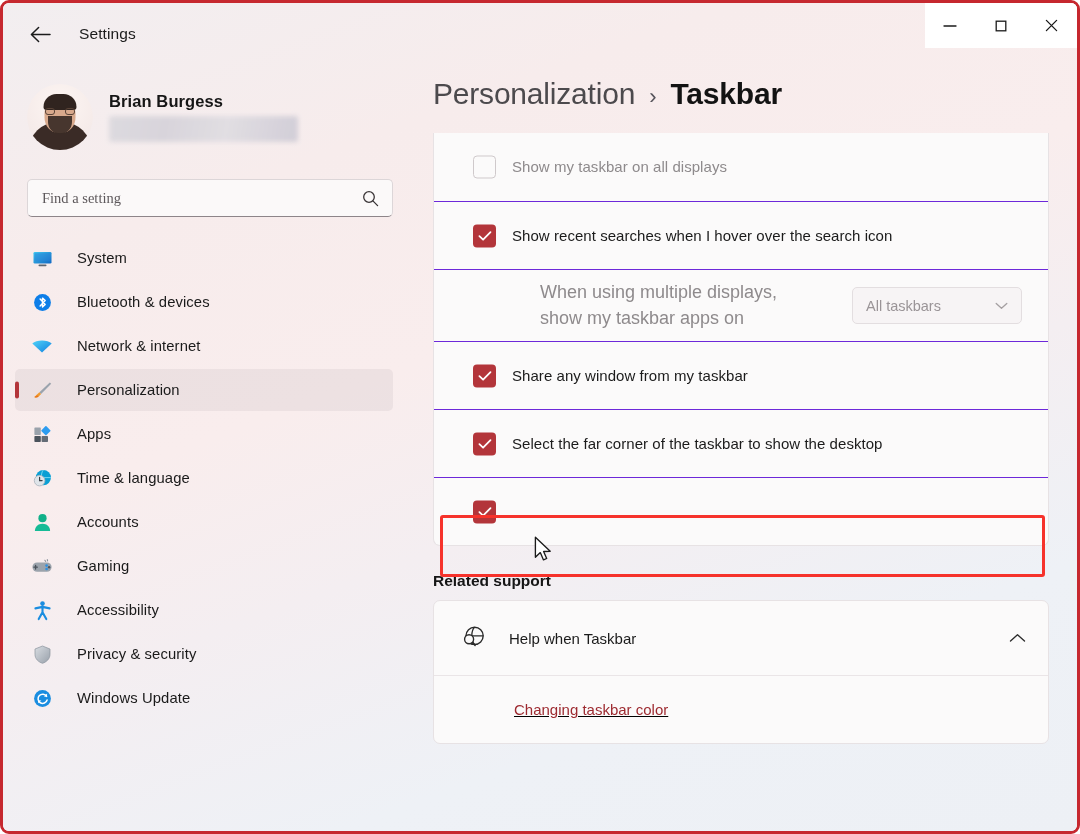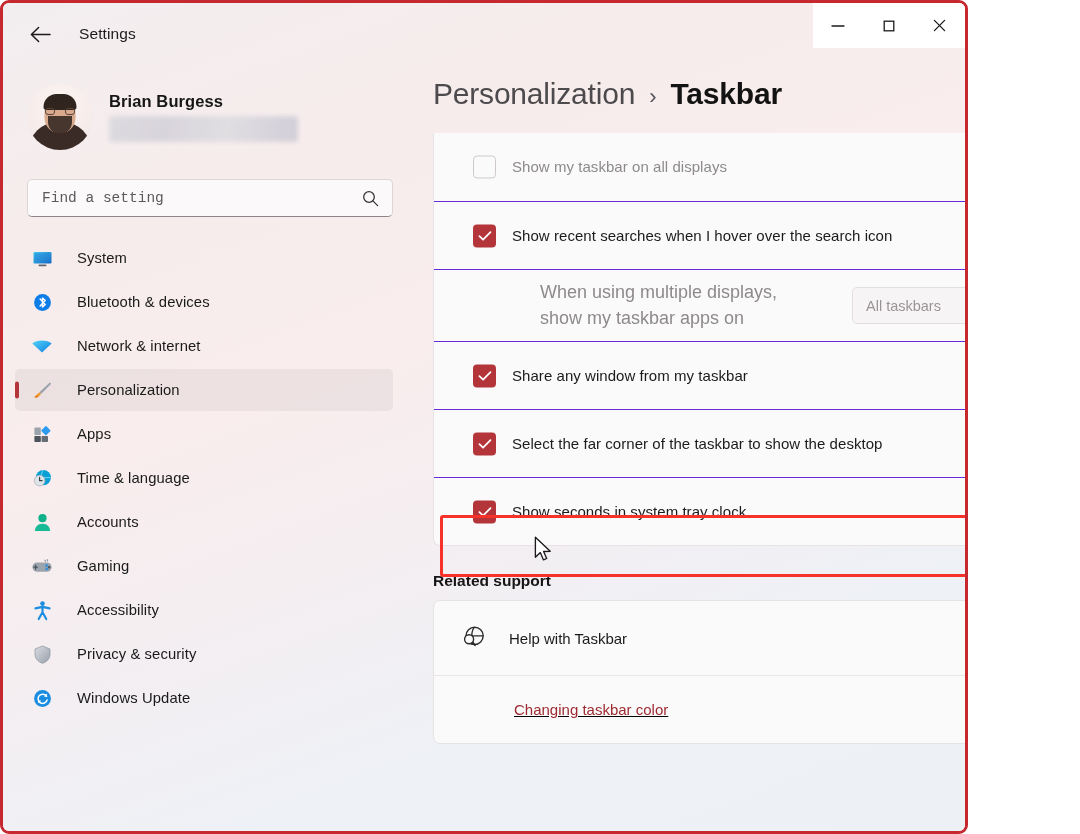--- a/index.html
+++ b/index.html
@@ -7,21 +7,21 @@
   html, body {
     width: 1080px;
     height: 834px;
     overflow: hidden;
     font-family: "Liberation Sans", sans-serif;
   }
 
   
   #app-window {
     position: relative;
-    width: 968px;
+    width: 1080px;
     height: 834px;
     background: #ffffff;
     overflow: hidden;
     border: 3px solid #c6282f;
     border-radius: 9px;
   }
 
   
   #window-canvas {
     position: absolute;
@@ -189,21 +189,21 @@
     border-radius: 5px;
     display: flex;
     align-items: center;
     padding: 0 14px;
     cursor: text;
   }
   #search-input {
     border: none;
     outline: none;
     background: transparent;
-    font-family: Liberation Mono, monospace;
+    font-family: Liberation Serif, serif;
     font-size: 14.5px;
     color: #3b82f6;
     width: 300px;
   }
   #search-input::placeholder { color: #5d585b; }
   #search-icon-btn {
     position: absolute; right: 10px; top: 50%;
     transform: translateY(-50%);
     width: 24px; height: 24px;
     display: flex; align-items: center; justify-content: center;
@@ -665,38 +665,37 @@
         </span>
         <span class="row-label">Select the far corner of the taskbar to show the desktop</span>
       </div>
 
       <div class="setting-row clickable">
         <span class="cbox checked">
           <svg width="14" height="11" viewBox="0 0 14 11">
             <path d="M1.4 5.6 L5.1 9.2 L12.5 1.6" fill="none" stroke="#ffffff" stroke-width="1.75" stroke-linecap="round" stroke-linejoin="round"></path>
           </svg>
         </span>
-        <span class="row-label">Show seconds in system tray clock</span>
       </div>
 
     </div>
 
     <div id="related-heading">Related support</div>
 
     <div class="card">
       <div id="help-row">
         <span>
           <svg width="27" height="27" viewBox="0 0 27 27">
             <circle cx="14.6" cy="12.8" r="8.6" fill="none" stroke="#2b2b2b" stroke-width="1.4"></circle>
             <path d="M14.6 4.2 C10.9 7.4 10.9 18.2 14.6 21.4 M6 12.8 H23.2" fill="none" stroke="#2b2b2b" stroke-width="1.3"></path>
             <circle cx="9.1" cy="16.3" r="4.5" fill="#fbfafa" stroke="#2b2b2b" stroke-width="1.4"></circle>
             <path d="M12.3 19.6 L15.1 22.4" stroke="#2b2b2b" stroke-width="1.5" stroke-linecap="round"></path>
           </svg>
         </span>
-        <span id="help-label">Help with Taskbar</span>
+        <span id="help-label">Help when Taskbar</span>
         <svg width="17" height="10" viewBox="0 0 17 10">
           <path d="M1.5 8 L8.5 1.8 L15.5 8" fill="none" stroke="#2b2b2b" stroke-width="1.35" stroke-linecap="round" stroke-linejoin="round"></path>
         </svg>
       </div>
       <div id="support-link-row">
         <a id="support-link" href="#">Changing taskbar color</a>
       </div>
     </div>
 
   </div>

